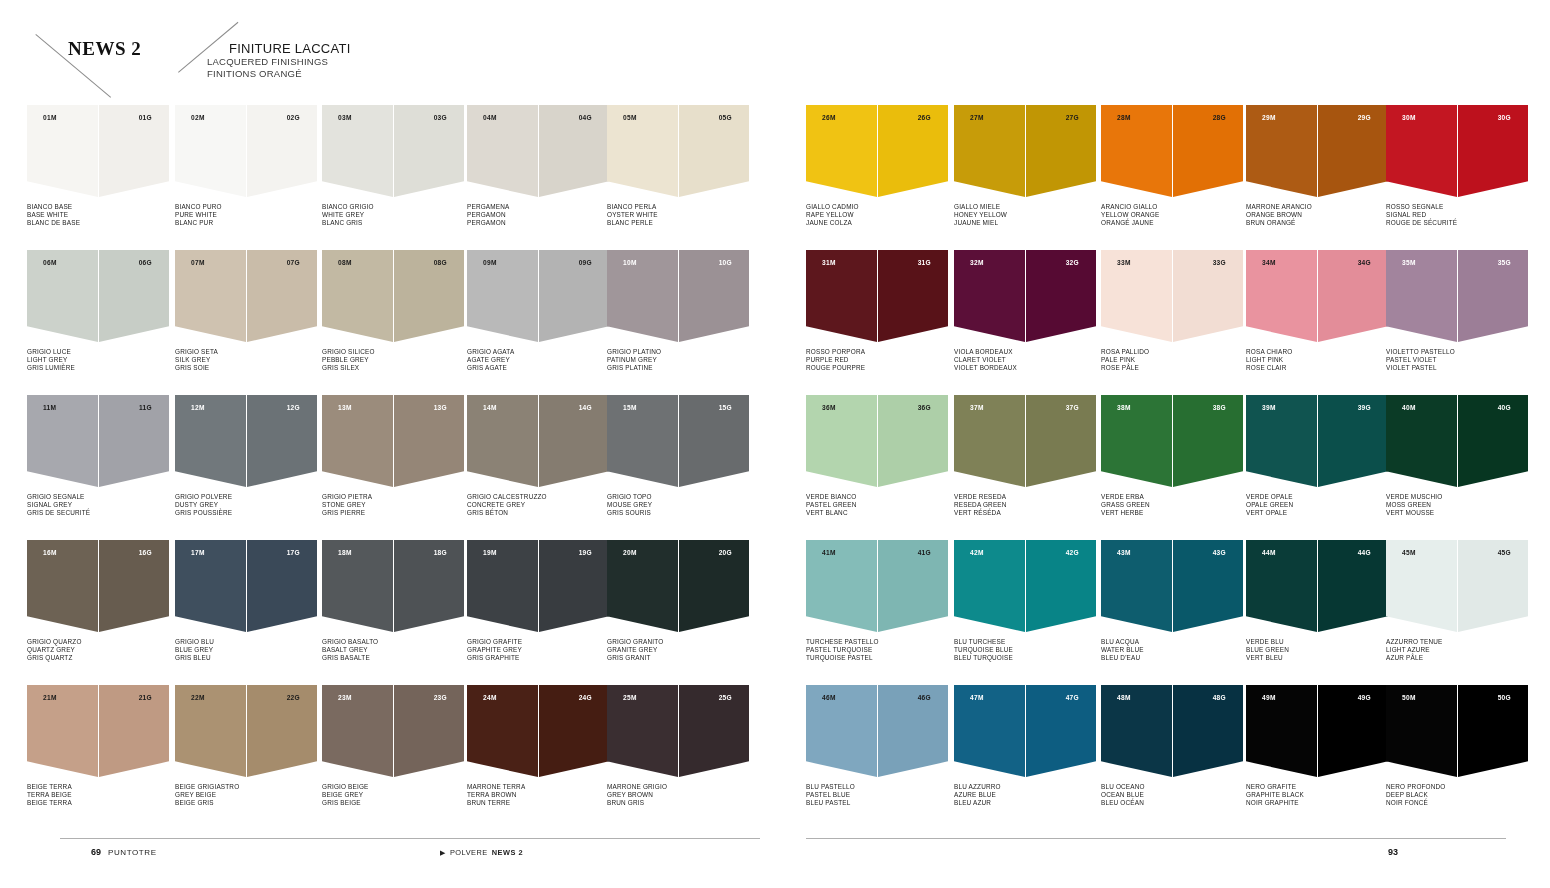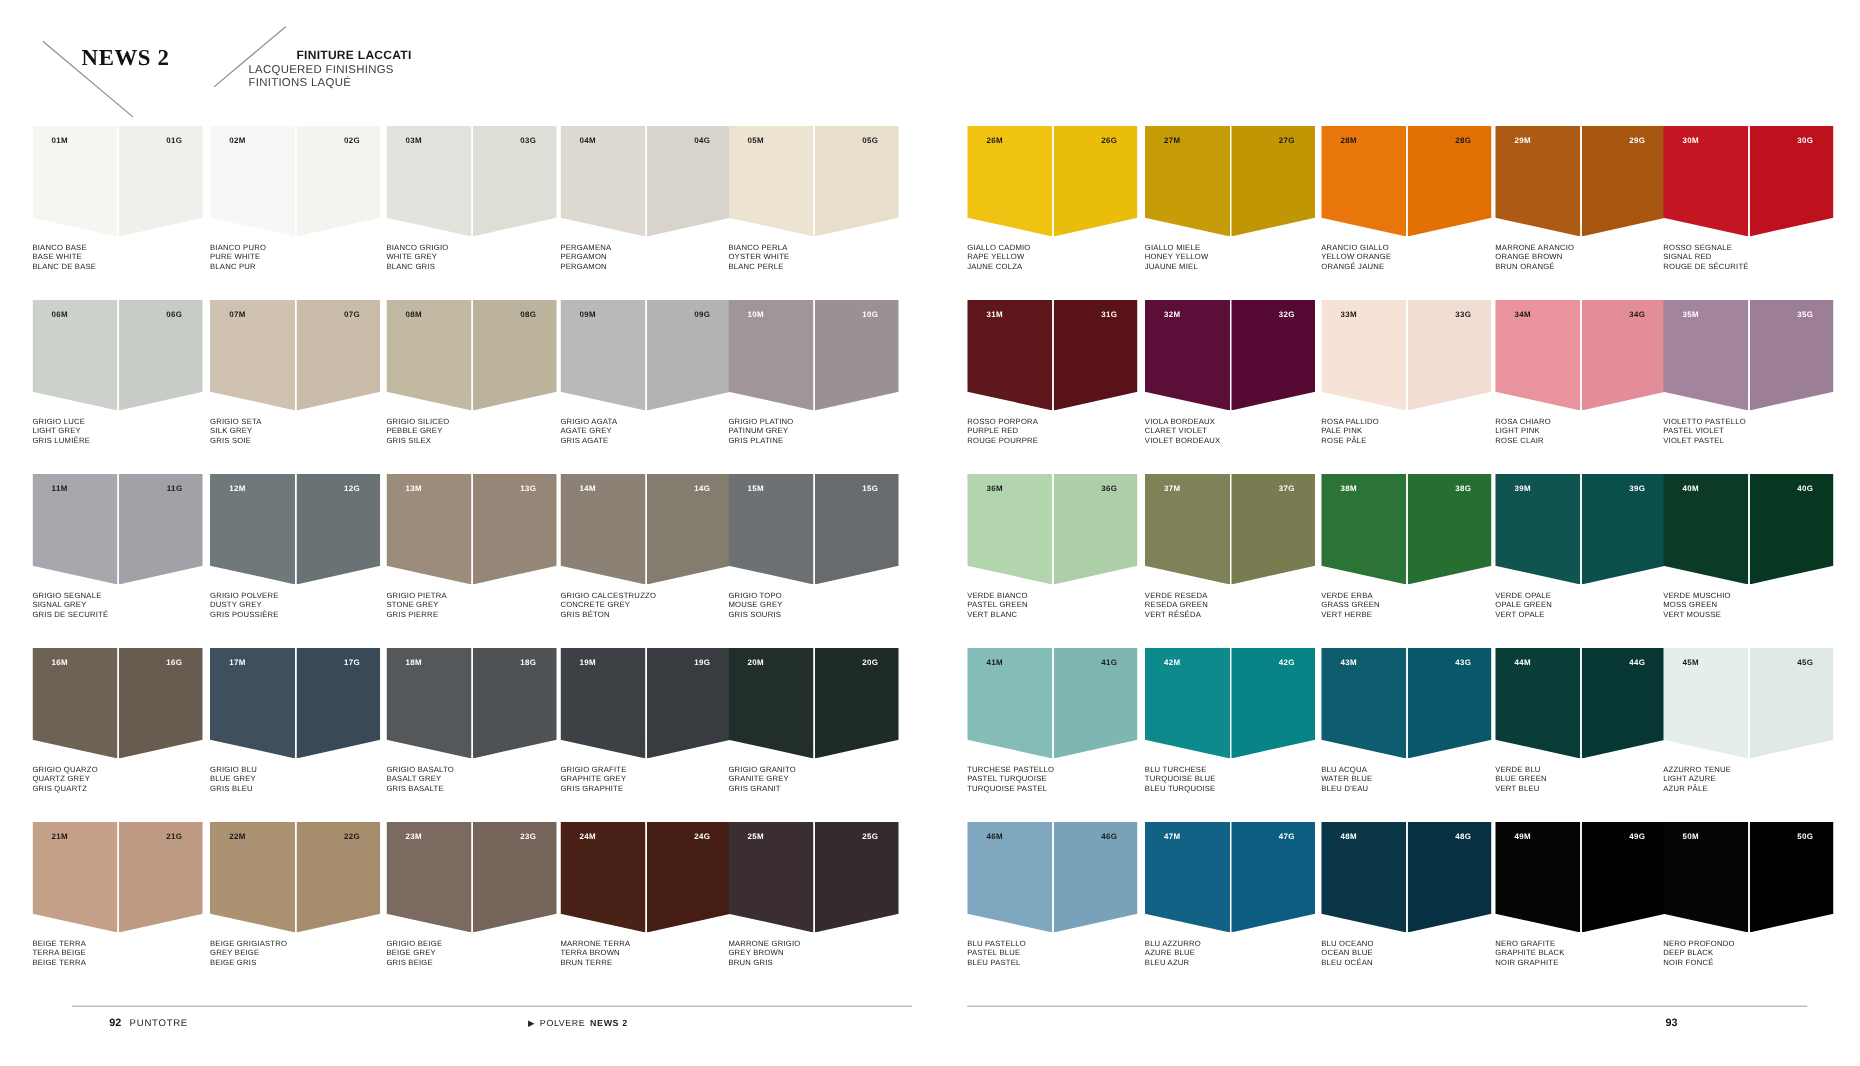--- a/index.html
+++ b/index.html
@@ -39,25 +39,25 @@
     letter-spacing: 0.5px;
     color: #111;
   }
   #finiture-block {
     position: absolute;
     left: 207px;
     top: 41px;
     line-height: 1.18;
   }
   #finiture-block .l1 {
-    font-size: 10px;
-    font-weight: bold;
+    font-size: 13px;
+    font-weight: normal;
     letter-spacing: 0.25px;
     color: #1a1a1a;
-    margin-left: 40px;
+    margin-left: 22px;
   }
   #finiture-block .l2 {
     font-size: 9.5px;
     letter-spacing: 0.25px;
     color: #3a3a3a;
     margin-left: 0;
   }
   #finiture-block .l3 {
     font-size: 9.5px;
     letter-spacing: 0.25px;
@@ -202,21 +202,21 @@
 
 <div id="header">
   <div class="head-rule" style="left:36px; top:34px; width:98px; transform: rotate(40deg);"></div>
   <div class="head-rule" style="left:178px; top:72px; width:78px; transform: rotate(-40deg);"></div>
 
   <div id="news-title">NEWS 2</div>
 
   <div id="finiture-block">
     <div class="l1">FINITURE LACCATI</div>
     <div class="l2">LACQUERED FINISHINGS</div>
-    <div class="l3">FINITIONS LAQUÉ</div>
+    <div class="l3">FINITIONS ORANGÉ</div>
   </div>
 </div>
 
 <div class="page" id="page-left">
     <div class="swatch-row">
       <div class="swatch" style="left: 0px;">
         <div class="swatch-art">
           <div class="panel panel-left" style="background: rgb(246, 245, 242);"></div>
           <div class="panel panel-right" style="background: rgb(241, 239, 235);"></div>
           <div class="code code-m" style="color: rgb(26, 26, 26);">01M</div>
@@ -885,21 +885,21 @@
           <div class="n2">DEEP BLACK</div>
           <div class="n3">NOIR FONCÉ</div>
         </div>
       </div>
     </div>
   </div>
 
 <div id="footer-left">
   <div class="rule"></div>
   <div class="footer-line">
-    <span id="page-no-left">92</span>
+    <span id="page-no-left">69</span>
     <span id="brand-left">PUNTOTRE</span>
     <span id="sistema-block">
       <span id="sistema-arrow">▶</span><span>POLVERE</span><span id="sistema-news">NEWS 2</span>
     </span>
   </div>
 </div>
 
 <div id="footer-right">
   <div class="rule"></div>
   <div class="footer-line">

